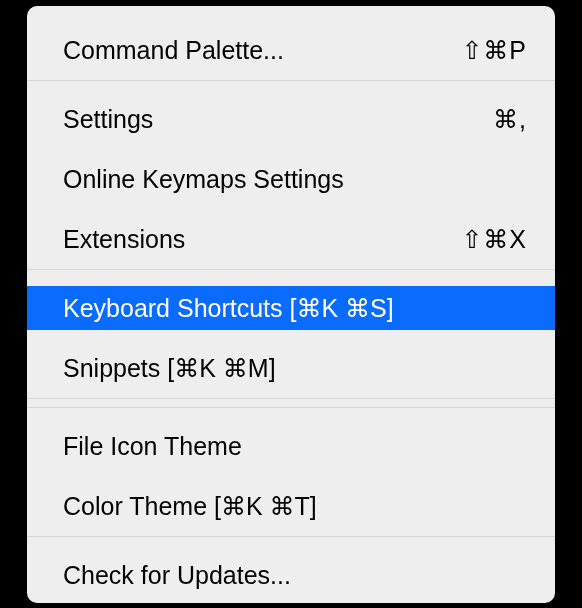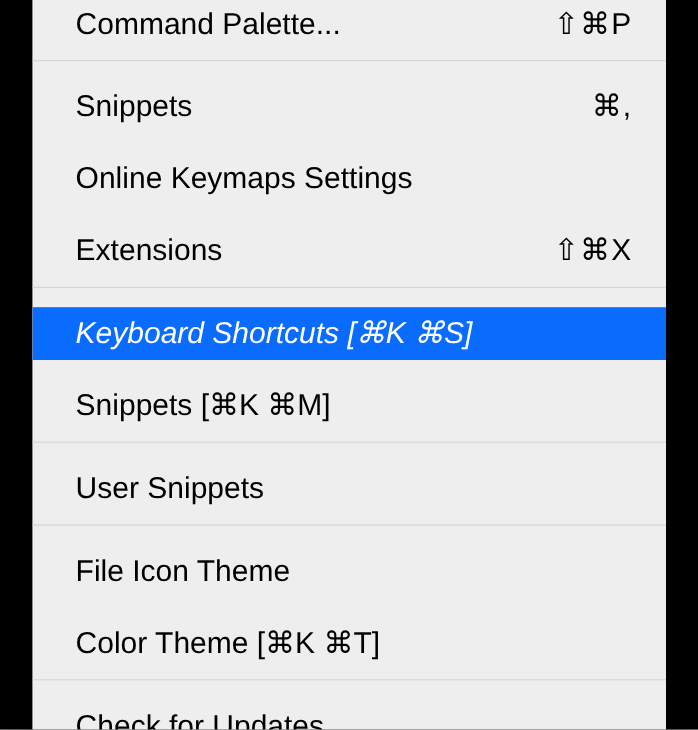--- a/index.html
+++ b/index.html
@@ -27,21 +27,20 @@
       padding: 4px 28px 4px 36px;
       font-size: 25px;
       line-height: 36px;
       color: #000;
       cursor: default;
       margin-top: 16px;
     }
     .menu-item.selected {
       background: #0a6cff;
       color: #fff;
-      font-style: italic;
     }
     .menu-item .label {
       white-space: nowrap;
     }
     .menu-item .shortcut {
       font-size: 25px;
       letter-spacing: 1px;
       text-align: right;
       white-space: nowrap;
     }
@@ -57,21 +56,21 @@
 <div class="menu">
 
   <div class="menu-item">
     <span class="label">Command Palette...</span>
     <span class="shortcut">⇧⌘P</span>
   </div>
 
   <div class="separator"></div>
 
   <div class="menu-item">
-    <span class="label">Snippets</span>
+    <span class="label">Settings</span>
     <span class="shortcut">⌘,</span>
   </div>
   <div class="menu-item">
     <span class="label">Online Keymaps Settings</span>
     <span class="shortcut"></span>
   </div>
   <div class="menu-item">
     <span class="label">Extensions</span>
     <span class="shortcut">⇧⌘X</span>
   </div>
@@ -82,24 +81,20 @@
     <span class="label">Keyboard Shortcuts [⌘K ⌘S]</span>
     <span class="shortcut"></span>
   </div>
   <div class="menu-item">
     <span class="label">Snippets [⌘K ⌘M]</span>
     <span class="shortcut"></span>
   </div>
 
   <div class="separator"></div>
 
-  <div class="menu-item">
-    <span class="label">User Snippets</span>
-    <span class="shortcut"></span>
-  </div>
 
   <div class="separator"></div>
 
   <div class="menu-item">
     <span class="label">File Icon Theme</span>
     <span class="shortcut"></span>
   </div>
   <div class="menu-item">
     <span class="label">Color Theme [⌘K ⌘T]</span>
     <span class="shortcut"></span>

